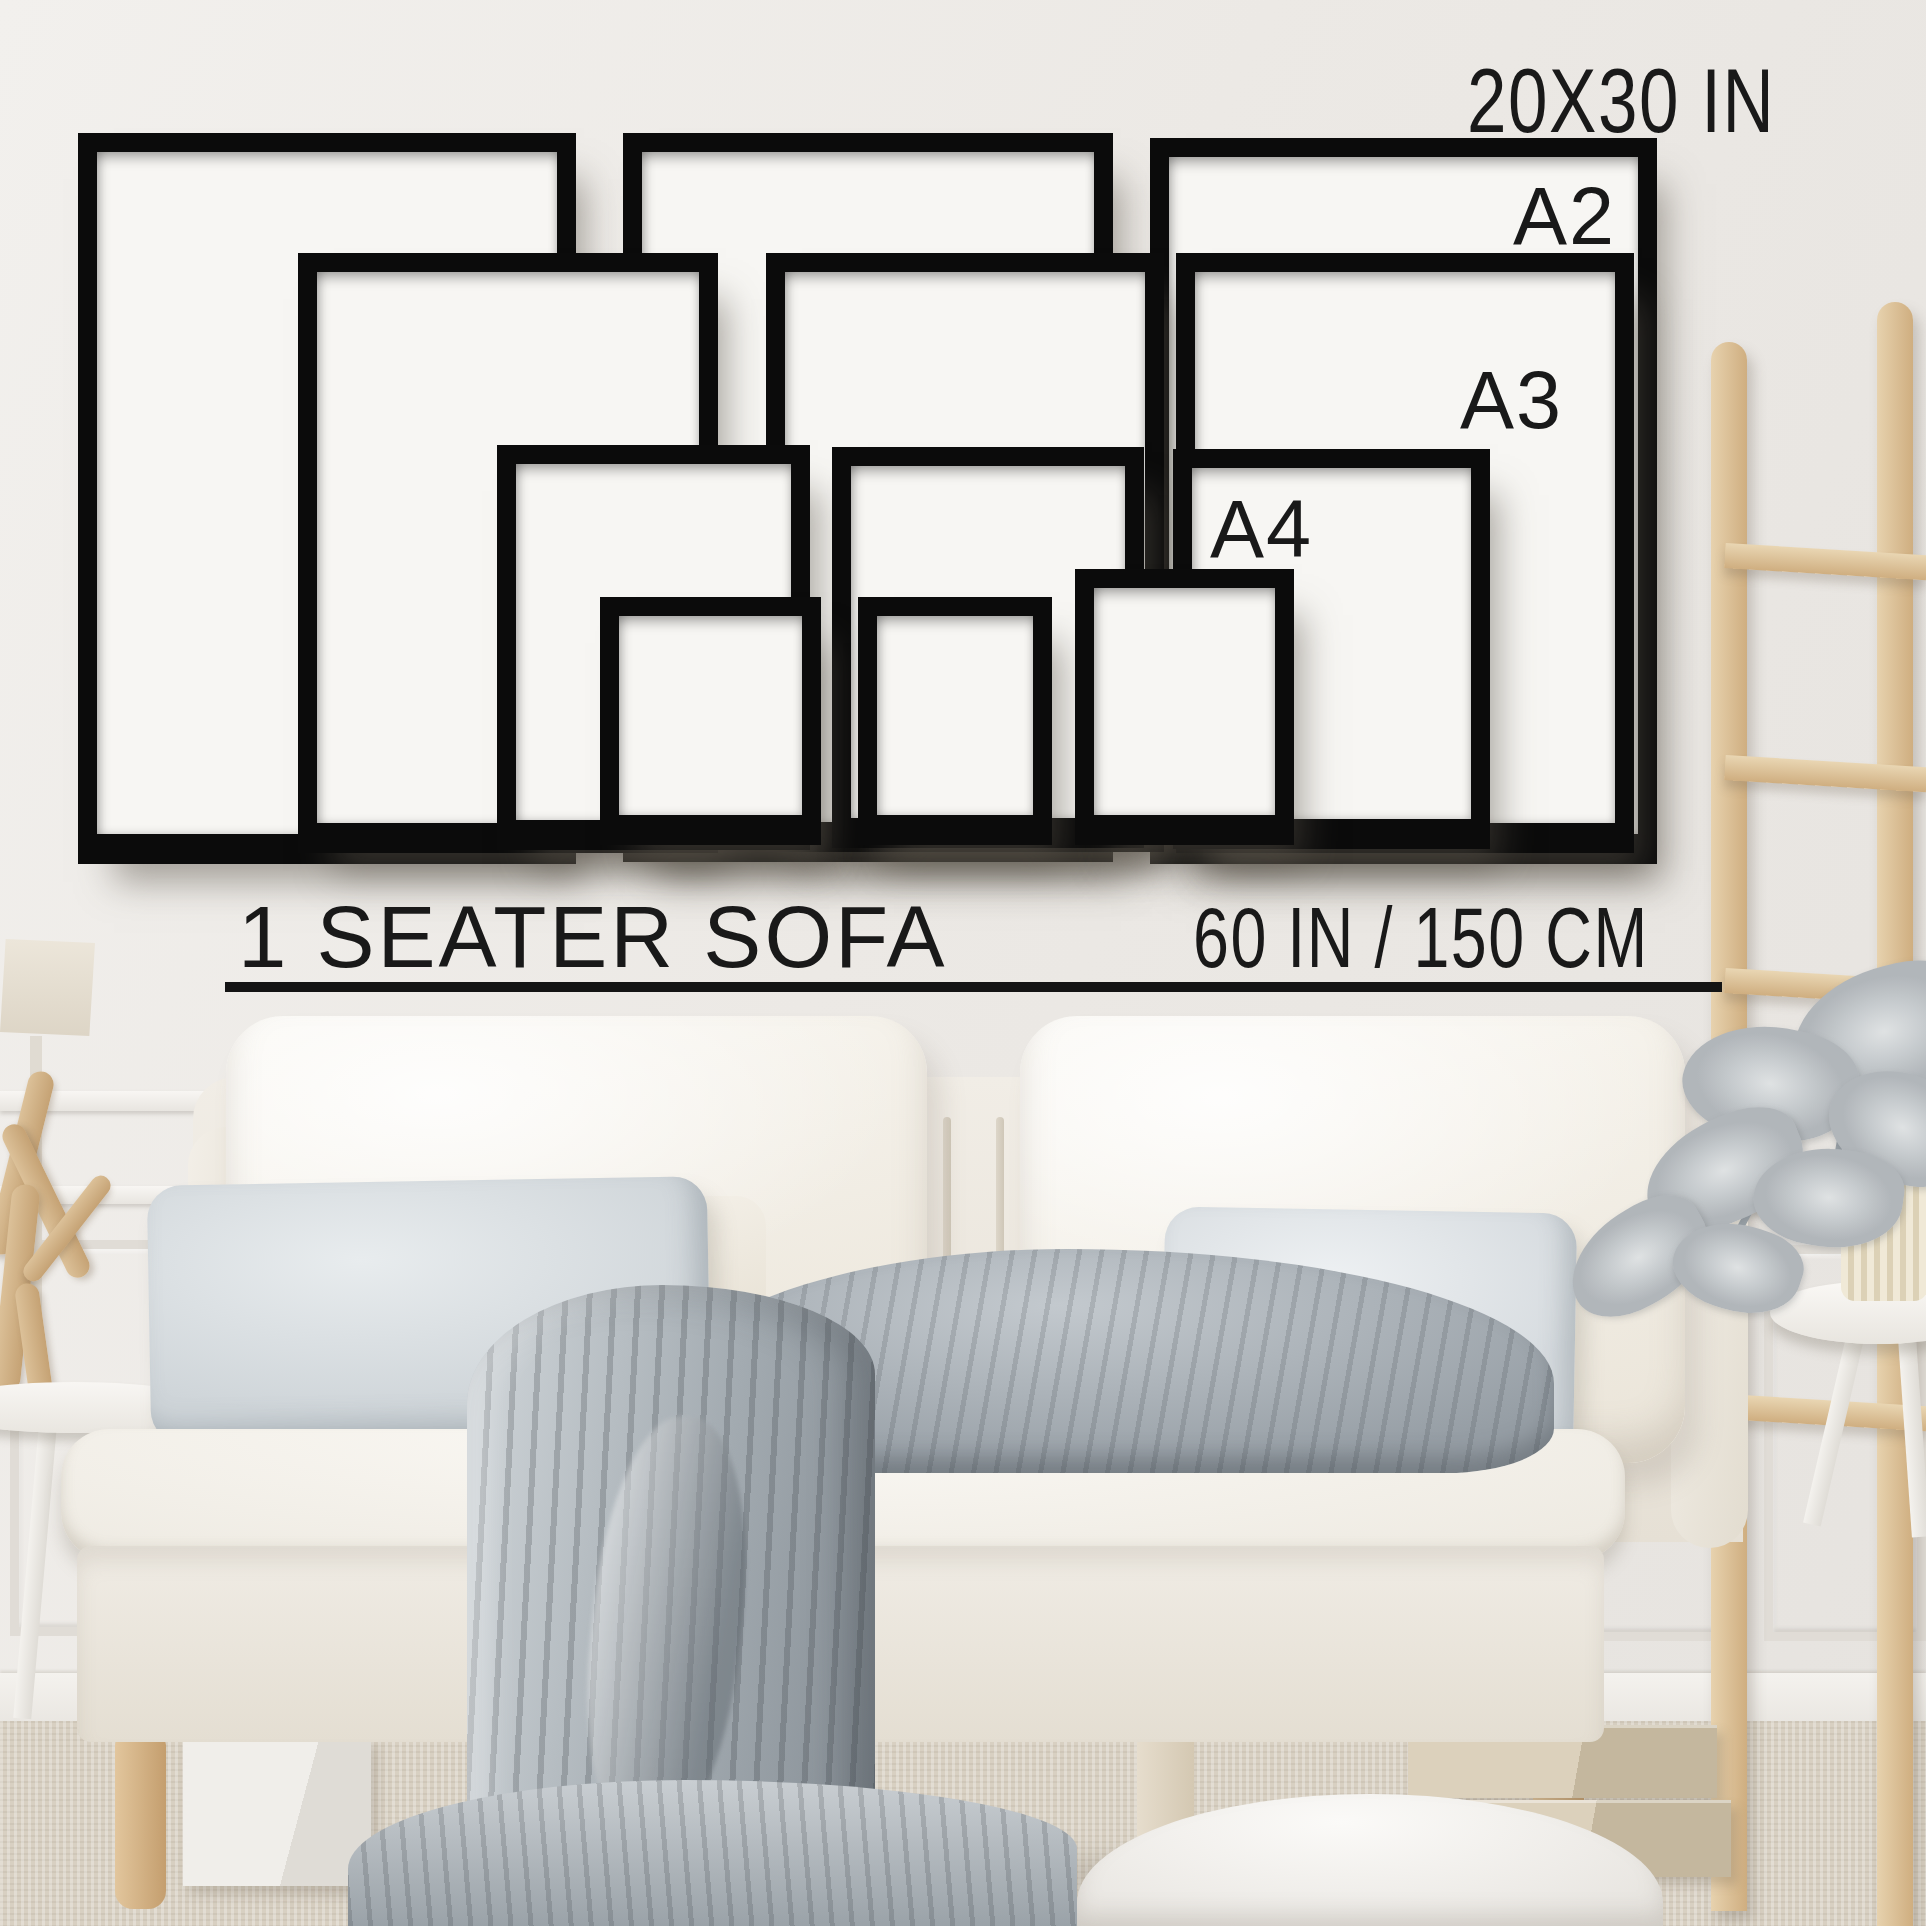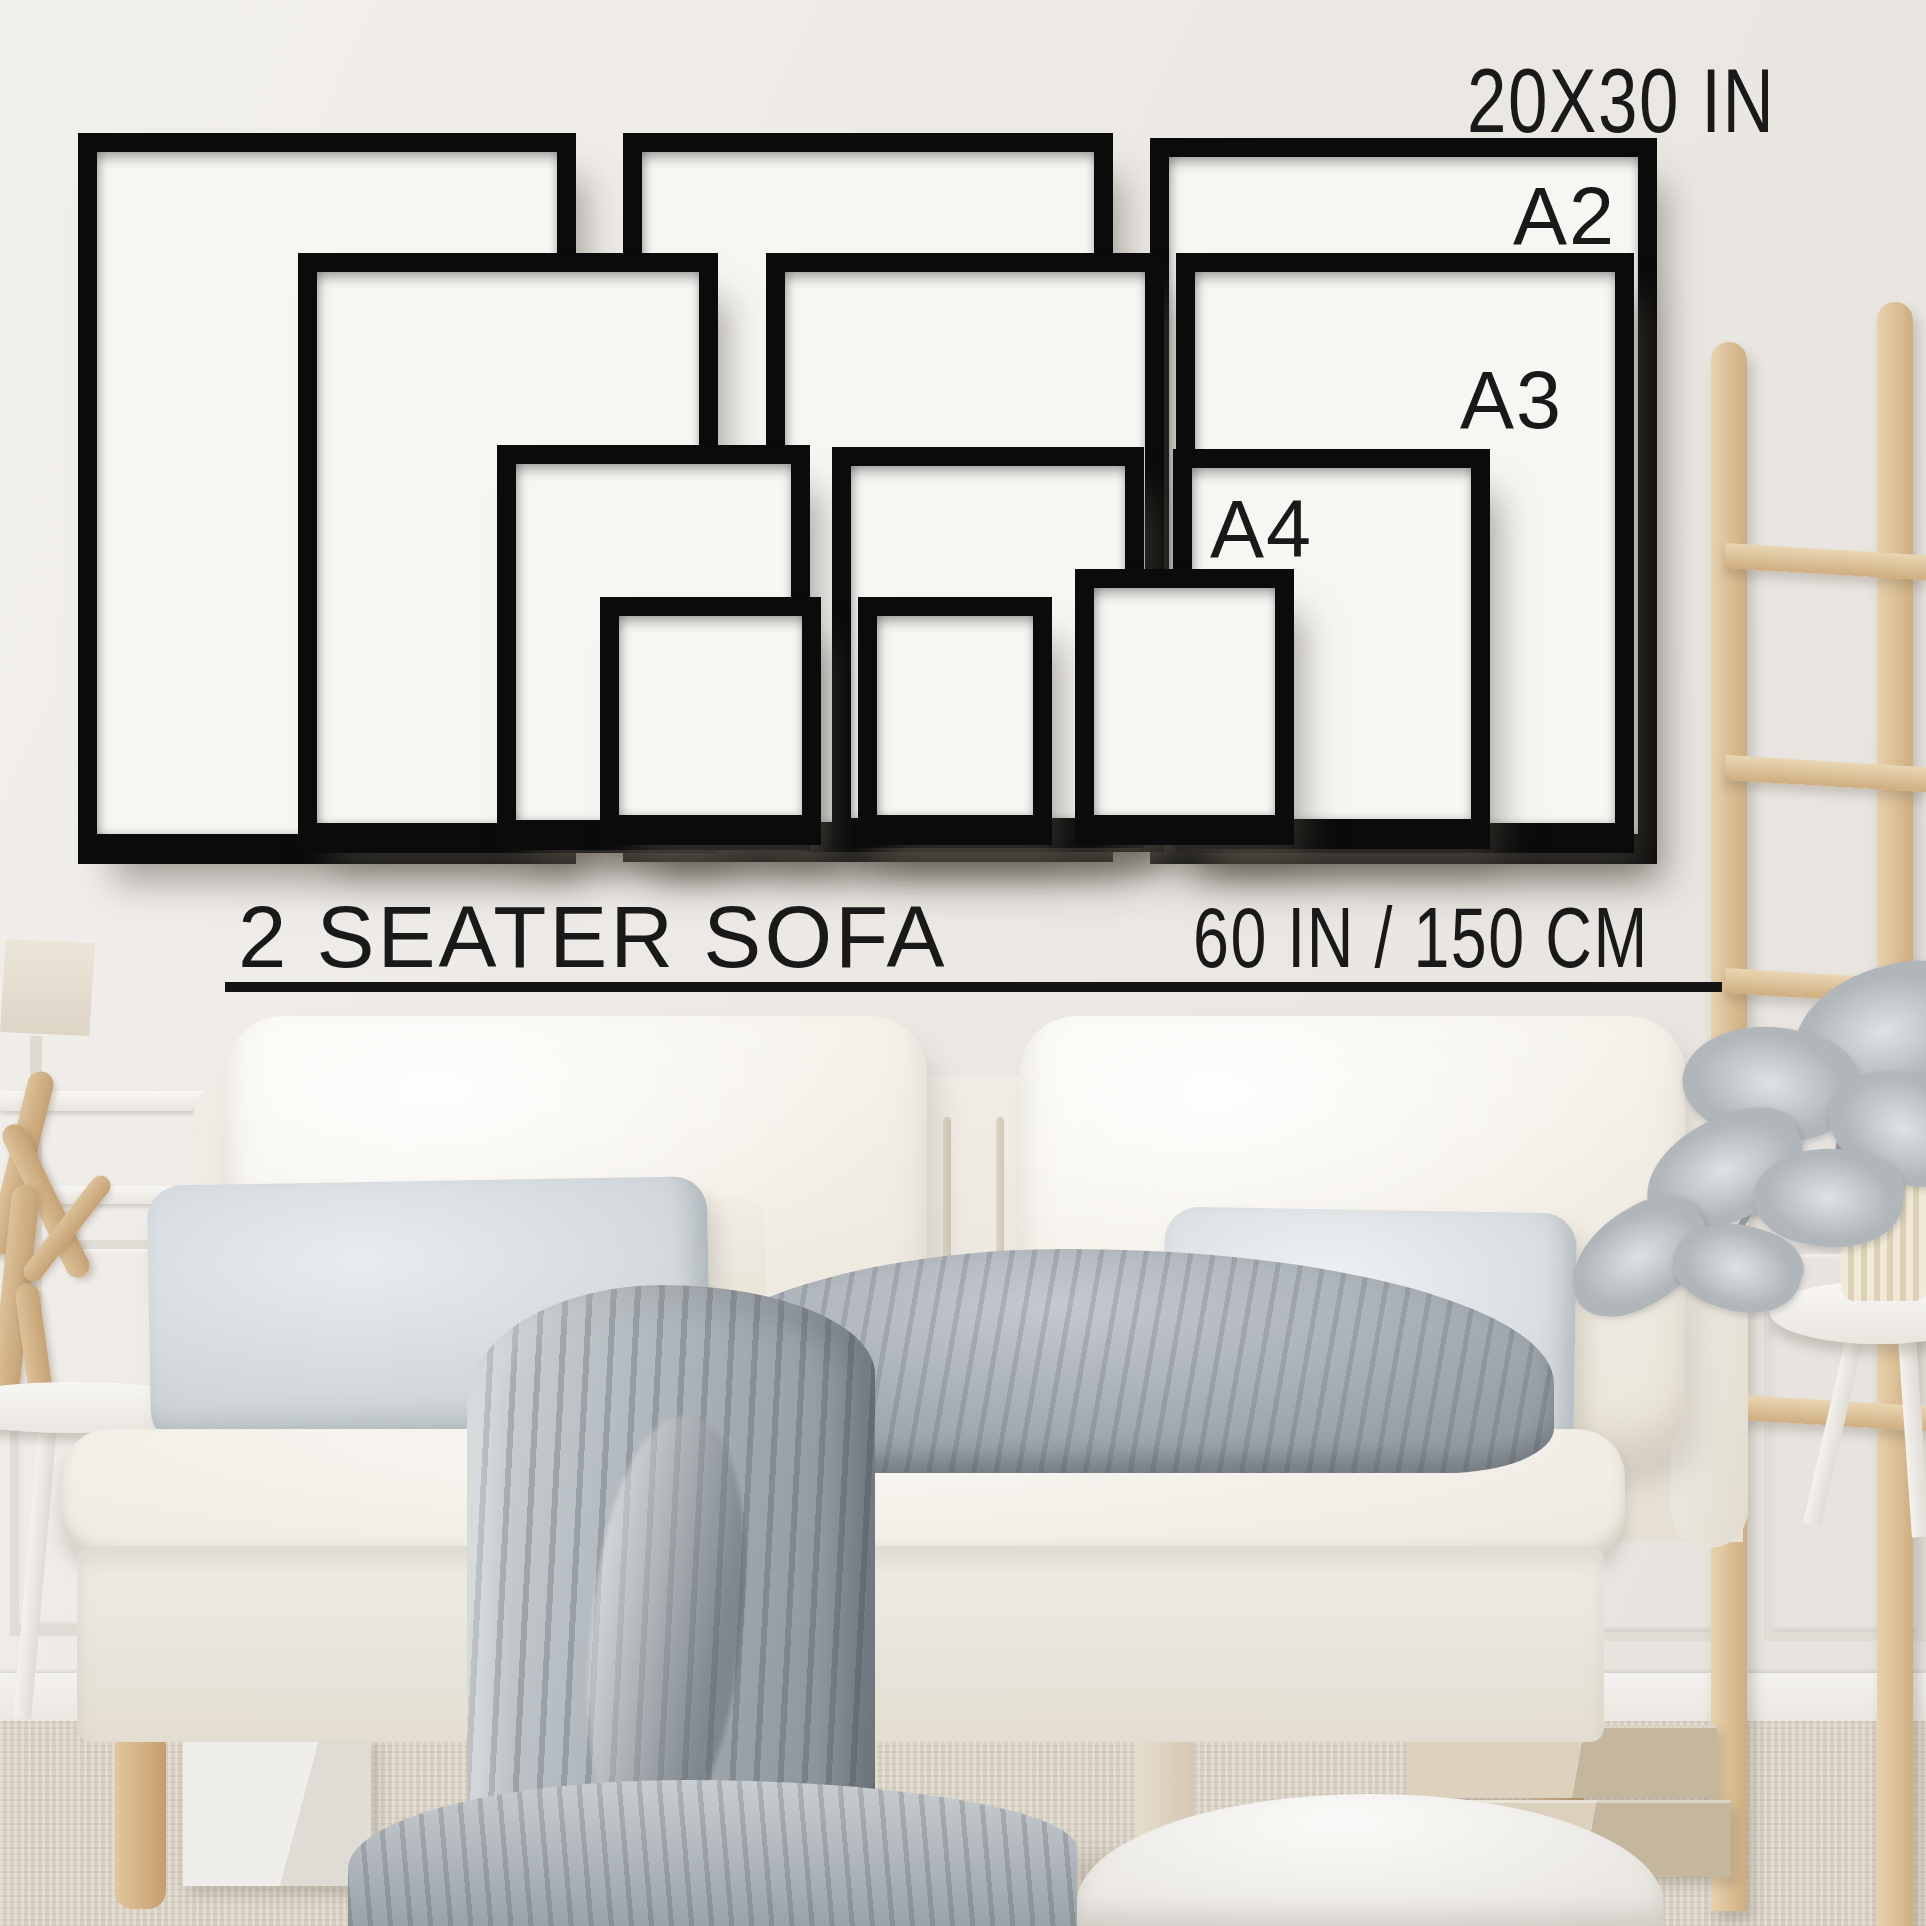--- a/index.html
+++ b/index.html
@@ -200,21 +200,21 @@
       <div class="frame" title="A3" style="left: 1173px; top: 449px; width: 317px; height: 400px; z-index: 3;"></div>
       <div class="frame" title="A4" style="left: 600px; top: 597px; width: 221px; height: 248px; z-index: 4;"></div>
       <div class="frame" title="A4" style="left: 858px; top: 597px; width: 194px; height: 248px; z-index: 4;"></div>
       <div class="frame" title="A4" style="left: 1075px; top: 569px; width: 219px; height: 276px; z-index: 4;"></div>
     </div>
 
   <div class="size-label label-20x30">20X30 IN</div>
   <div class="size-label label-a2">A2</div>
   <div class="size-label label-a3">A3</div>
   <div class="size-label label-a4">A4</div>
-  <div class="size-label label-sofa">2 SEATER SOFA</div>
+  <div class="size-label label-sofa">1 SEATER SOFA</div>
   <div class="size-label label-width">60 IN / 150 CM</div>
   <div class="underline"></div>
 
   <div class="lamp-shade"></div>
   <div class="lamp-stem"></div>
   <div class="driftwood dw1"></div>
   <div class="driftwood dw2"></div>
   <div class="driftwood dw3"></div>
   <div class="driftwood dw4"></div>
   <div class="driftwood dw5"></div>

